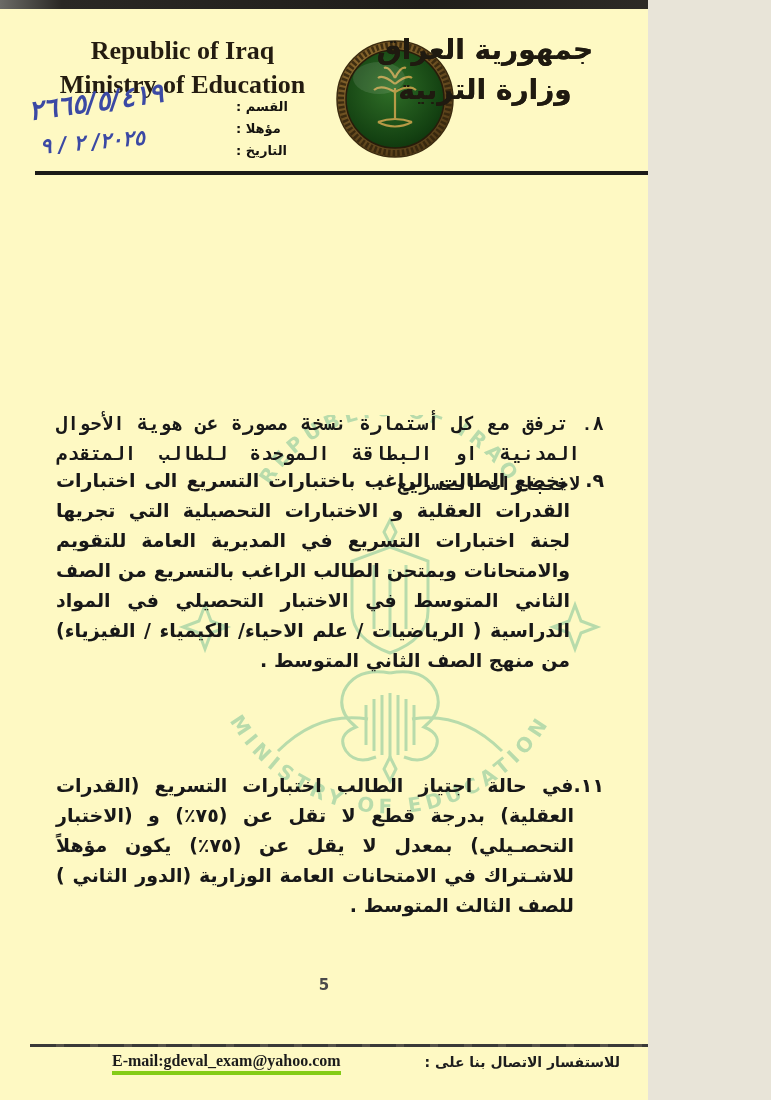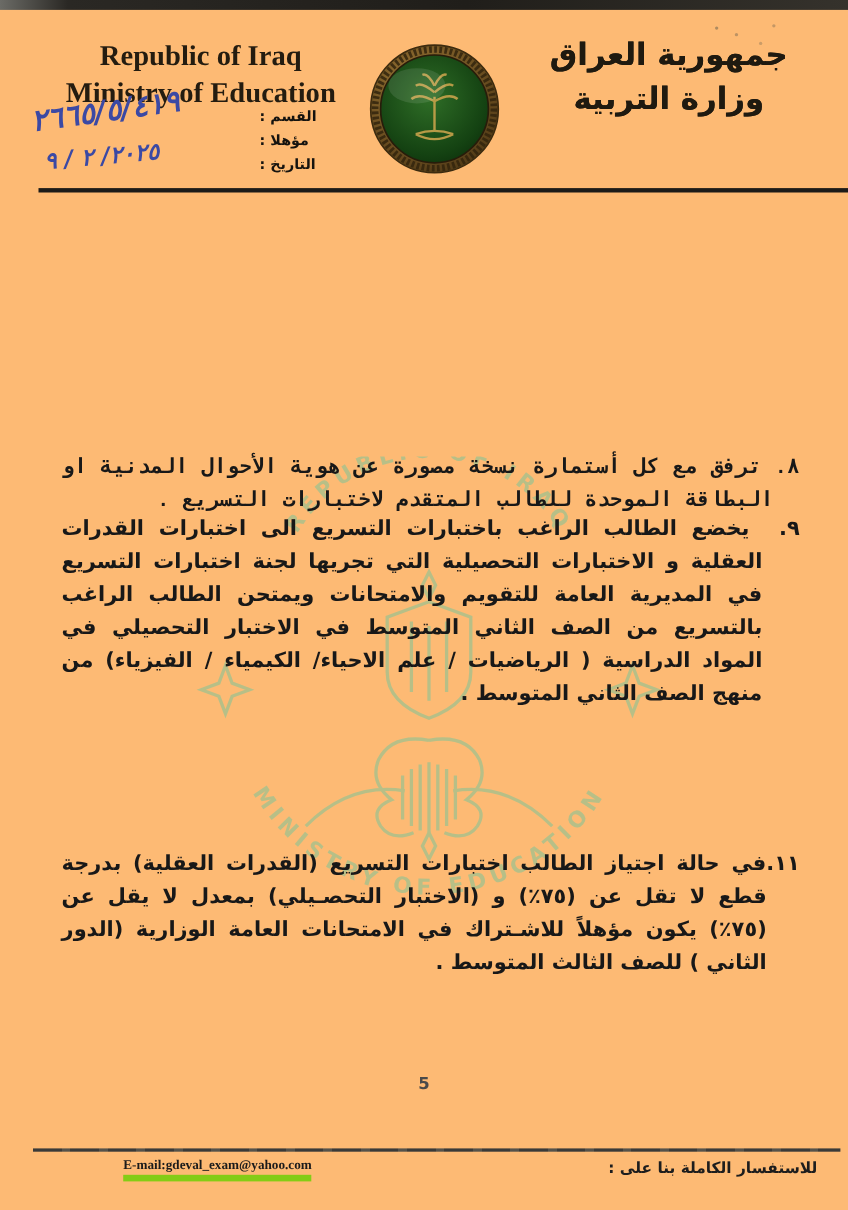--- a/index.html
+++ b/index.html
@@ -1,18 +1,18 @@
 <!DOCTYPE html>
 <html lang="ar"><head>
 <meta charset="utf-8">
 <style>
   html,body{margin:0;padding:0;background:#e8e4d8;}
   .page{
-    position:relative; width:771px; height:1100px;
-    background:#fdba74; overflow:hidden;
+    position:relative; width:648px; height:1100px;
+    background:#fef9c3; overflow:hidden;
     font-family:"DejaVu Sans", sans-serif;
   }
   
   .scan-bar{position:absolute;top:0;left:0;width:771px;height:9px;
     background:linear-gradient(90deg,#6b6b66 0%,#2a2824 8%,#201e1a 55%,#35322c 100%);}
   .speckles{position:absolute;left:650px;top:24px;width:3px;height:3px;border-radius:50%;
     background:rgba(110,100,80,.55);
     box-shadow:18px 6px 0 rgba(110,100,80,.45), 52px -2px 0 rgba(110,100,80,.4), 40px 14px 0 rgba(110,100,80,.35);}
 
   
@@ -54,21 +54,21 @@
   .ind-md{padding-right:30px;text-indent:-30px;}
   .ind-lg{padding-right:34px;text-indent:-34px;}
   .p7{top:292px;} .p8{top:410px;font-family:Liberation Mono, monospace;} .p9{top:465px;} .p10{top:627px;} .p11{top:770px;}
 
   
   .page-num{position:absolute;top:976px;left:0;width:100%;text-align:center;
     font-size:15px;color:#4a4a4a;font-weight:bold;}
   .ftr-rule{position:absolute;top:1044px;left:30px;width:734px;height:3px;
     background:repeating-linear-gradient(90deg,#3a3a38 0 26px,#55524a 26px 34px);}
   .email{position:absolute;left:112px;top:1052px;font-family:"Liberation Serif", serif;
-    font-weight:bold;font-size:12px;color:#1b1b1b;border-bottom:6px solid #84cc16;
+    font-weight:bold;font-size:16px;color:#1b1b1b;border-bottom:4px solid #84cc16;
     padding-bottom:1px;text-decoration:none;}
   .contact{position:absolute;right:28px;top:1054px;direction:rtl;font-weight:bold;
     font-size:14px;color:#1d1d1d;}
 </style>
 </head>
 <body>
 
 <div class="page">
 
   <div class="scan-bar"></div>
@@ -151,15 +151,15 @@
     </g>
   </svg>
 
   <p class="para p8 ind-sm">٨. ترفق مع كل أستمارة نسخة مصورة عن هوية الأحوال المدنية او البطاقة الموحدة للطالب المتقدم لاختبارات التسريع .</p>
   <p class="para p9 ind-lg">٩.&nbsp;&nbsp;يخضع الطالب الراغب باختبارات التسريع الى اختبارات القدرات العقلية و الاختبارات التحصيلية التي تجريها لجنة اختبارات التسريع في المديرية العامة للتقويم والامتحانات ويمتحن الطالب الراغب بالتسريع من الصف الثاني المتوسط في الاختبار التحصيلي في المواد الدراسية ( الرياضيات / علم الاحياء/ الكيمياء / الفيزياء) من منهج الصف الثاني المتوسط .</p>
   <p class="para p11 ind-md">١١.في حالة اجتياز الطالب اختبارات التسريع (القدرات العقلية) بدرجة قطع لا تقل عن (٧٥٪) و (الاختبار التحصـيلي) بمعدل لا يقل عن (٧٥٪) يكون مؤهلاً للاشـتراك في الامتحانات العامة الوزارية (الدور الثاني ) للصف الثالث المتوسط .</p>
 
   <div class="page-num">5</div>
   <div class="ftr-rule"></div>
   <a class="email" href="#">E-mail:gdeval_exam@yahoo.com</a>
-  <div class="contact">للاستفسار الكاملة بنا على :</div>
+  <div class="contact">للاستفسار الاتصال بنا على :</div>
 
 </div>
 
 </body></html>

